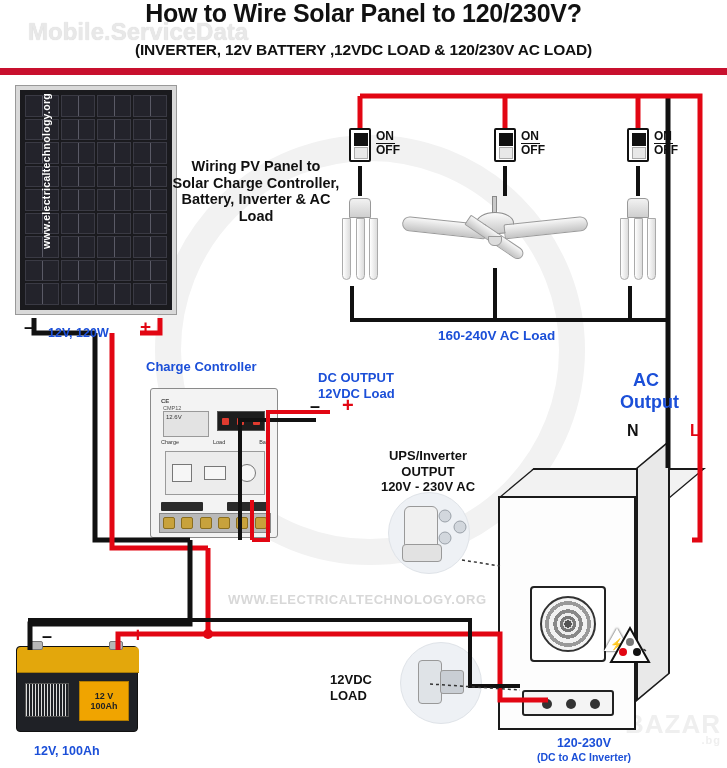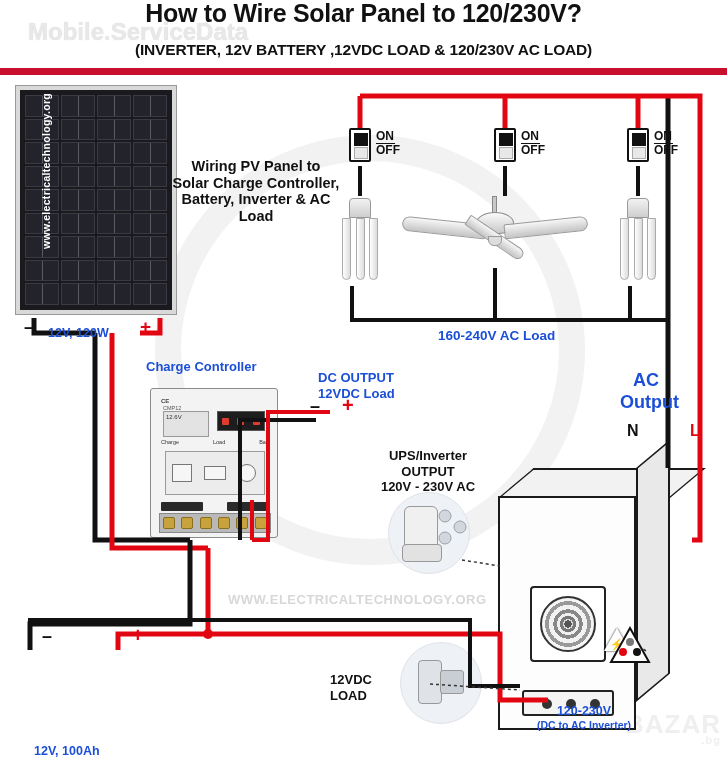--- a/index.html
+++ b/index.html
@@ -535,20 +535,30 @@
     </div>
   </div>
 
   <div class="lbl blue" style="left:318px; top:360px; font-size:13px; line-height:1.25;margin-top:10px;">
     <div>DC OUTPUT</div>
     <div>12VDC Load</div>
   </div>
   <div class="sign neg" style="left:310px; top:396px; font-size:18px;">–</div>
   <div class="sign pos" style="left:342px; top:394px; font-size:20px;">+</div>
 
+  <div id="battery">
+    <div id="battery-top"></div>
+    <div id="bat-term-neg" class="bat-term"></div>
+    <div id="bat-term-pos" class="bat-term"></div>
+    <div id="battery-barcode"></div>
+    <div id="battery-label">
+      <span>12 V</span>
+      <span>100Ah</span>
+    </div>
+  </div>
   <div class="sign neg" style="left:42px; top:626px; font-size:18px;">–</div>
   <div class="sign pos" style="left:132px; top:624px; font-size:20px;">+</div>
   <div class="lbl blue" style="left:34px; top:744px; font-size:12.5px;">12V, 100Ah</div>
 
   <div class="switch" style="left:349px; top:128px;">
     <div class="rocker"></div>
     <div class="rocker-off"></div>
   </div>
   <div class="switch-onoff" style="left:376px; top:130px;">
     <span>ON</span>
@@ -649,18 +659,18 @@
     <div id="inv-warn"></div>
     <div id="inv-warn-inner">⚡</div>
   </div>
   <svg style="position:absolute;left:608px;top:624px;width:44px;height:44px;z-index:12;" viewBox="0 0 44 44">
     <polygon points="22,4 41,38 3,38" fill="#ffffff" stroke="#111" stroke-width="2"></polygon>
     <circle cx="15" cy="28" r="4" fill="#e20613"></circle>
     <circle cx="29" cy="28" r="4" fill="#111"></circle>
     <circle cx="22" cy="18" r="4" fill="#777"></circle>
   </svg>
 
-  <div class="lbl blue center" style="left:496px; top:704px; width:176px; font-size:12.5px; line-height:1.2;">
+  <div class="lbl blue center" style="left:496px; top:736px; width:176px; font-size:12.5px; line-height:1.2;">
     <div>120-230V</div>
     <div style="font-size:10.5px;">(DC to AC Inverter)</div>
   </div>
 
 </div>
 
 </body></html>

